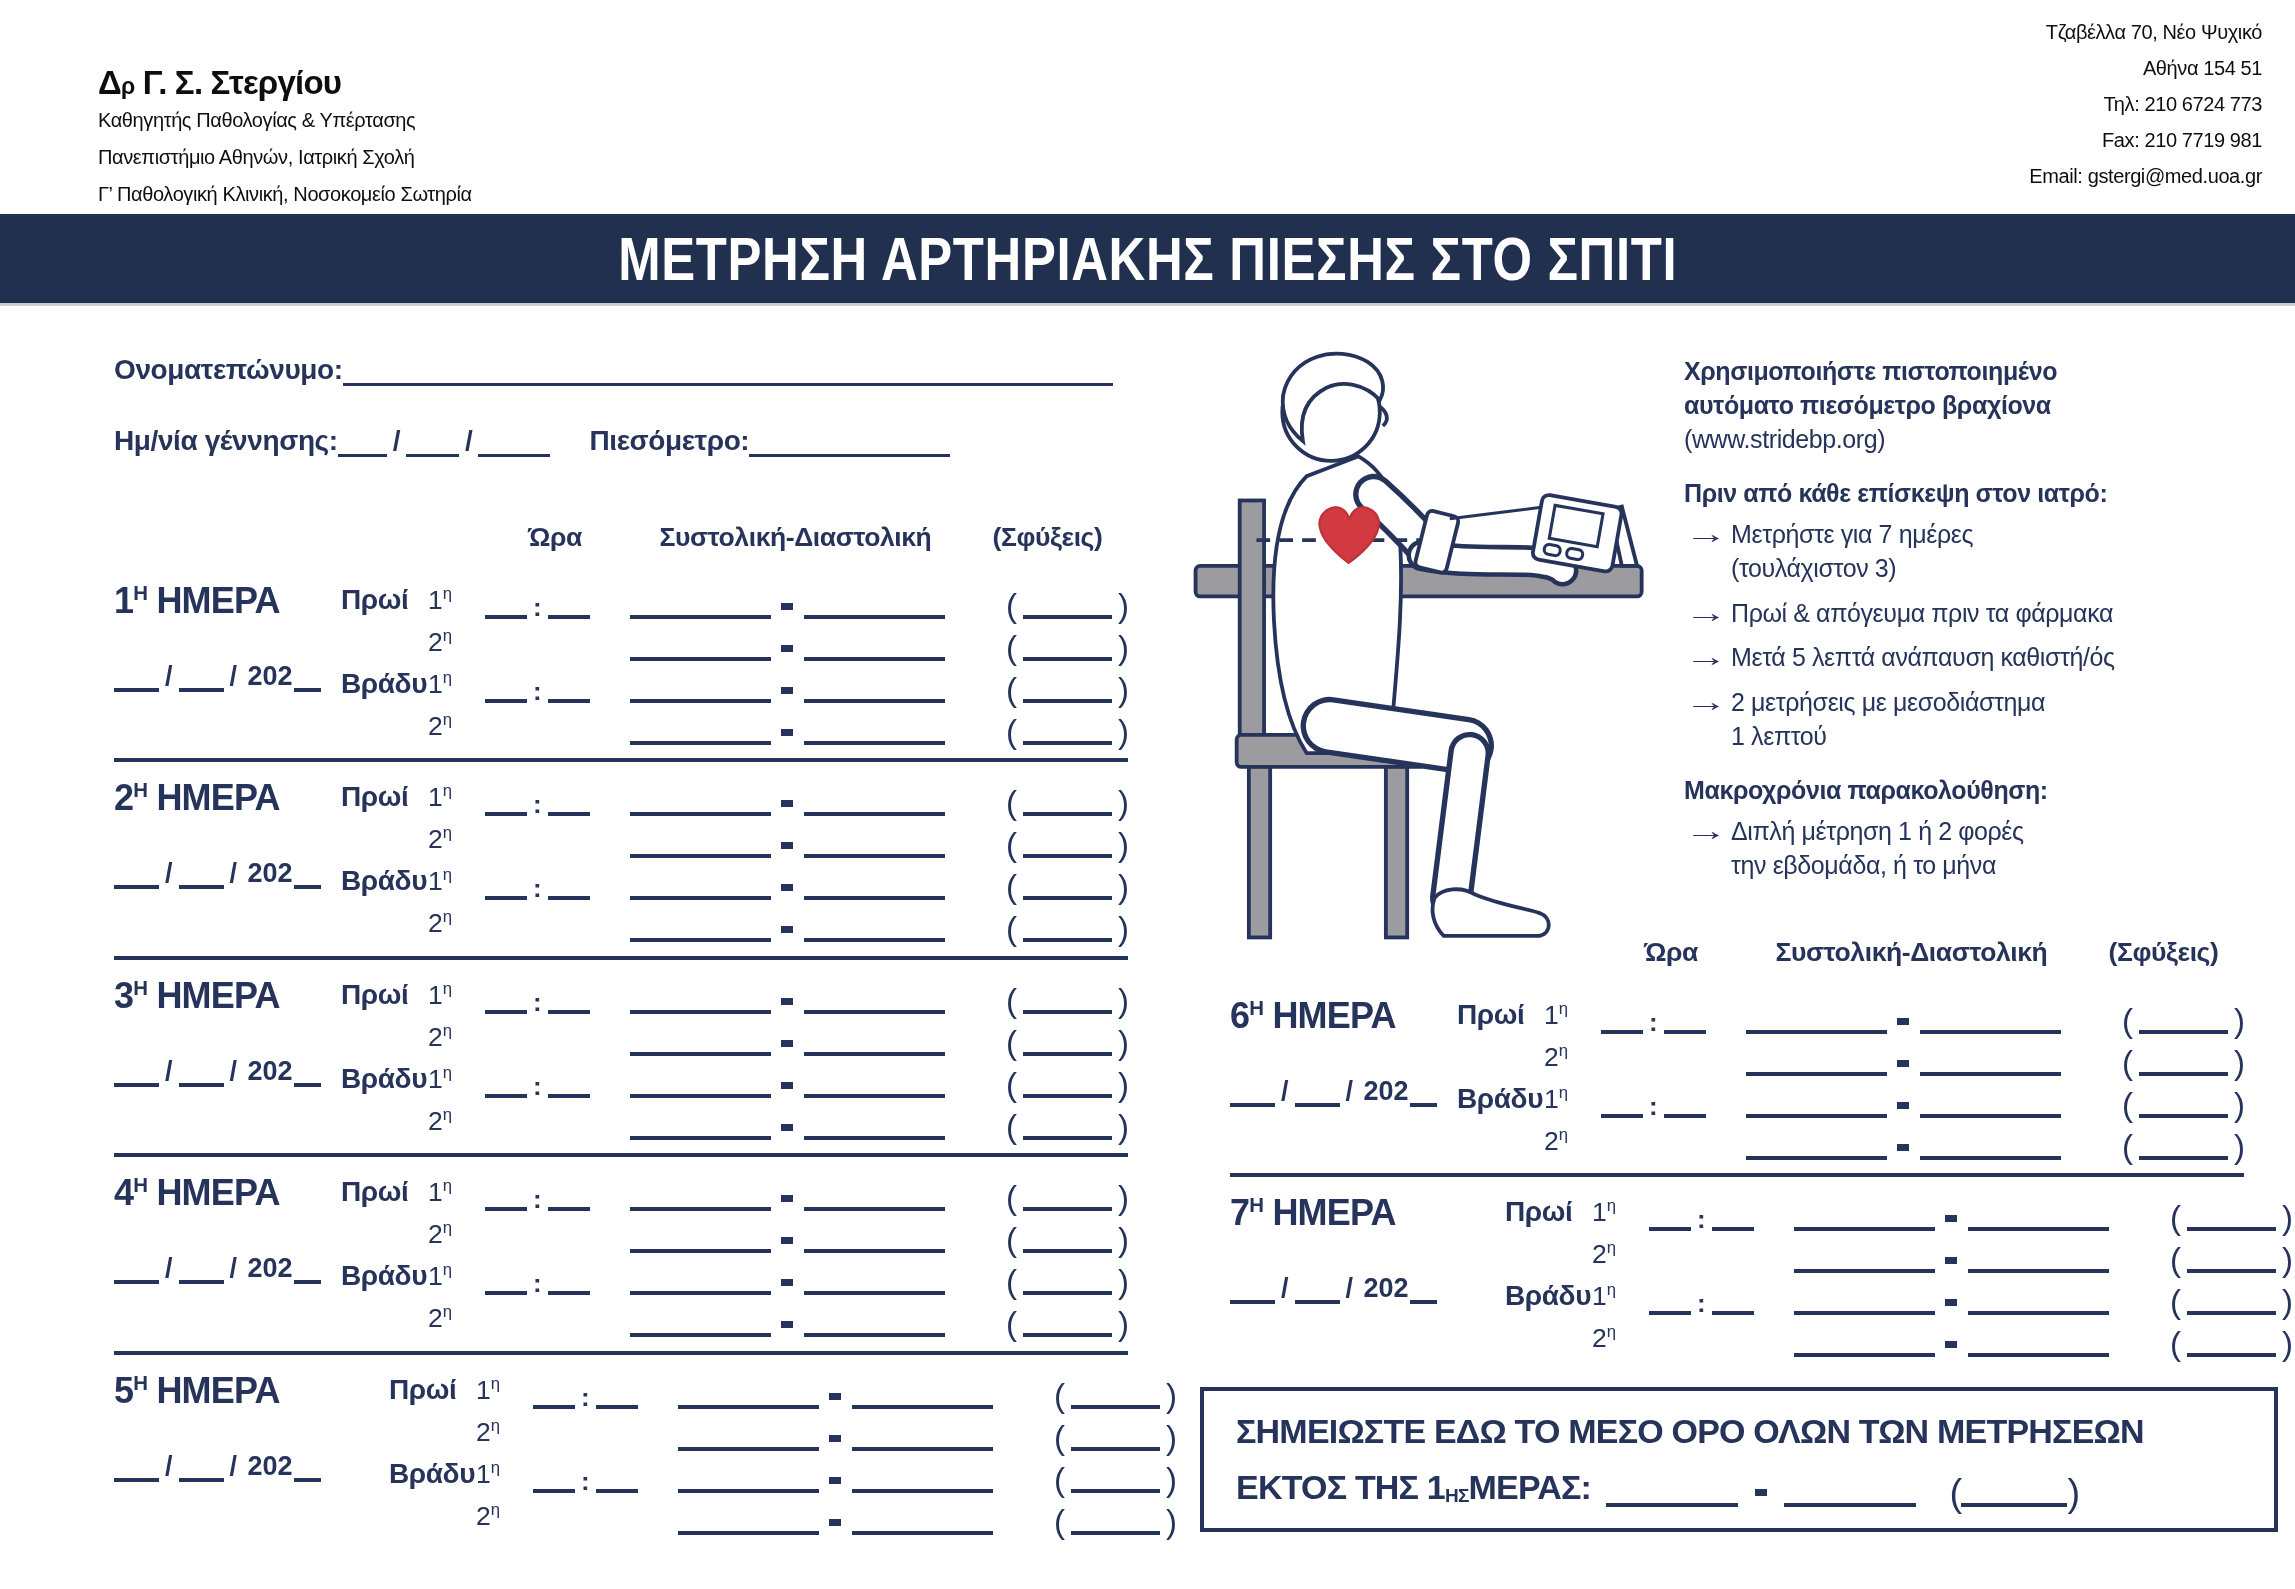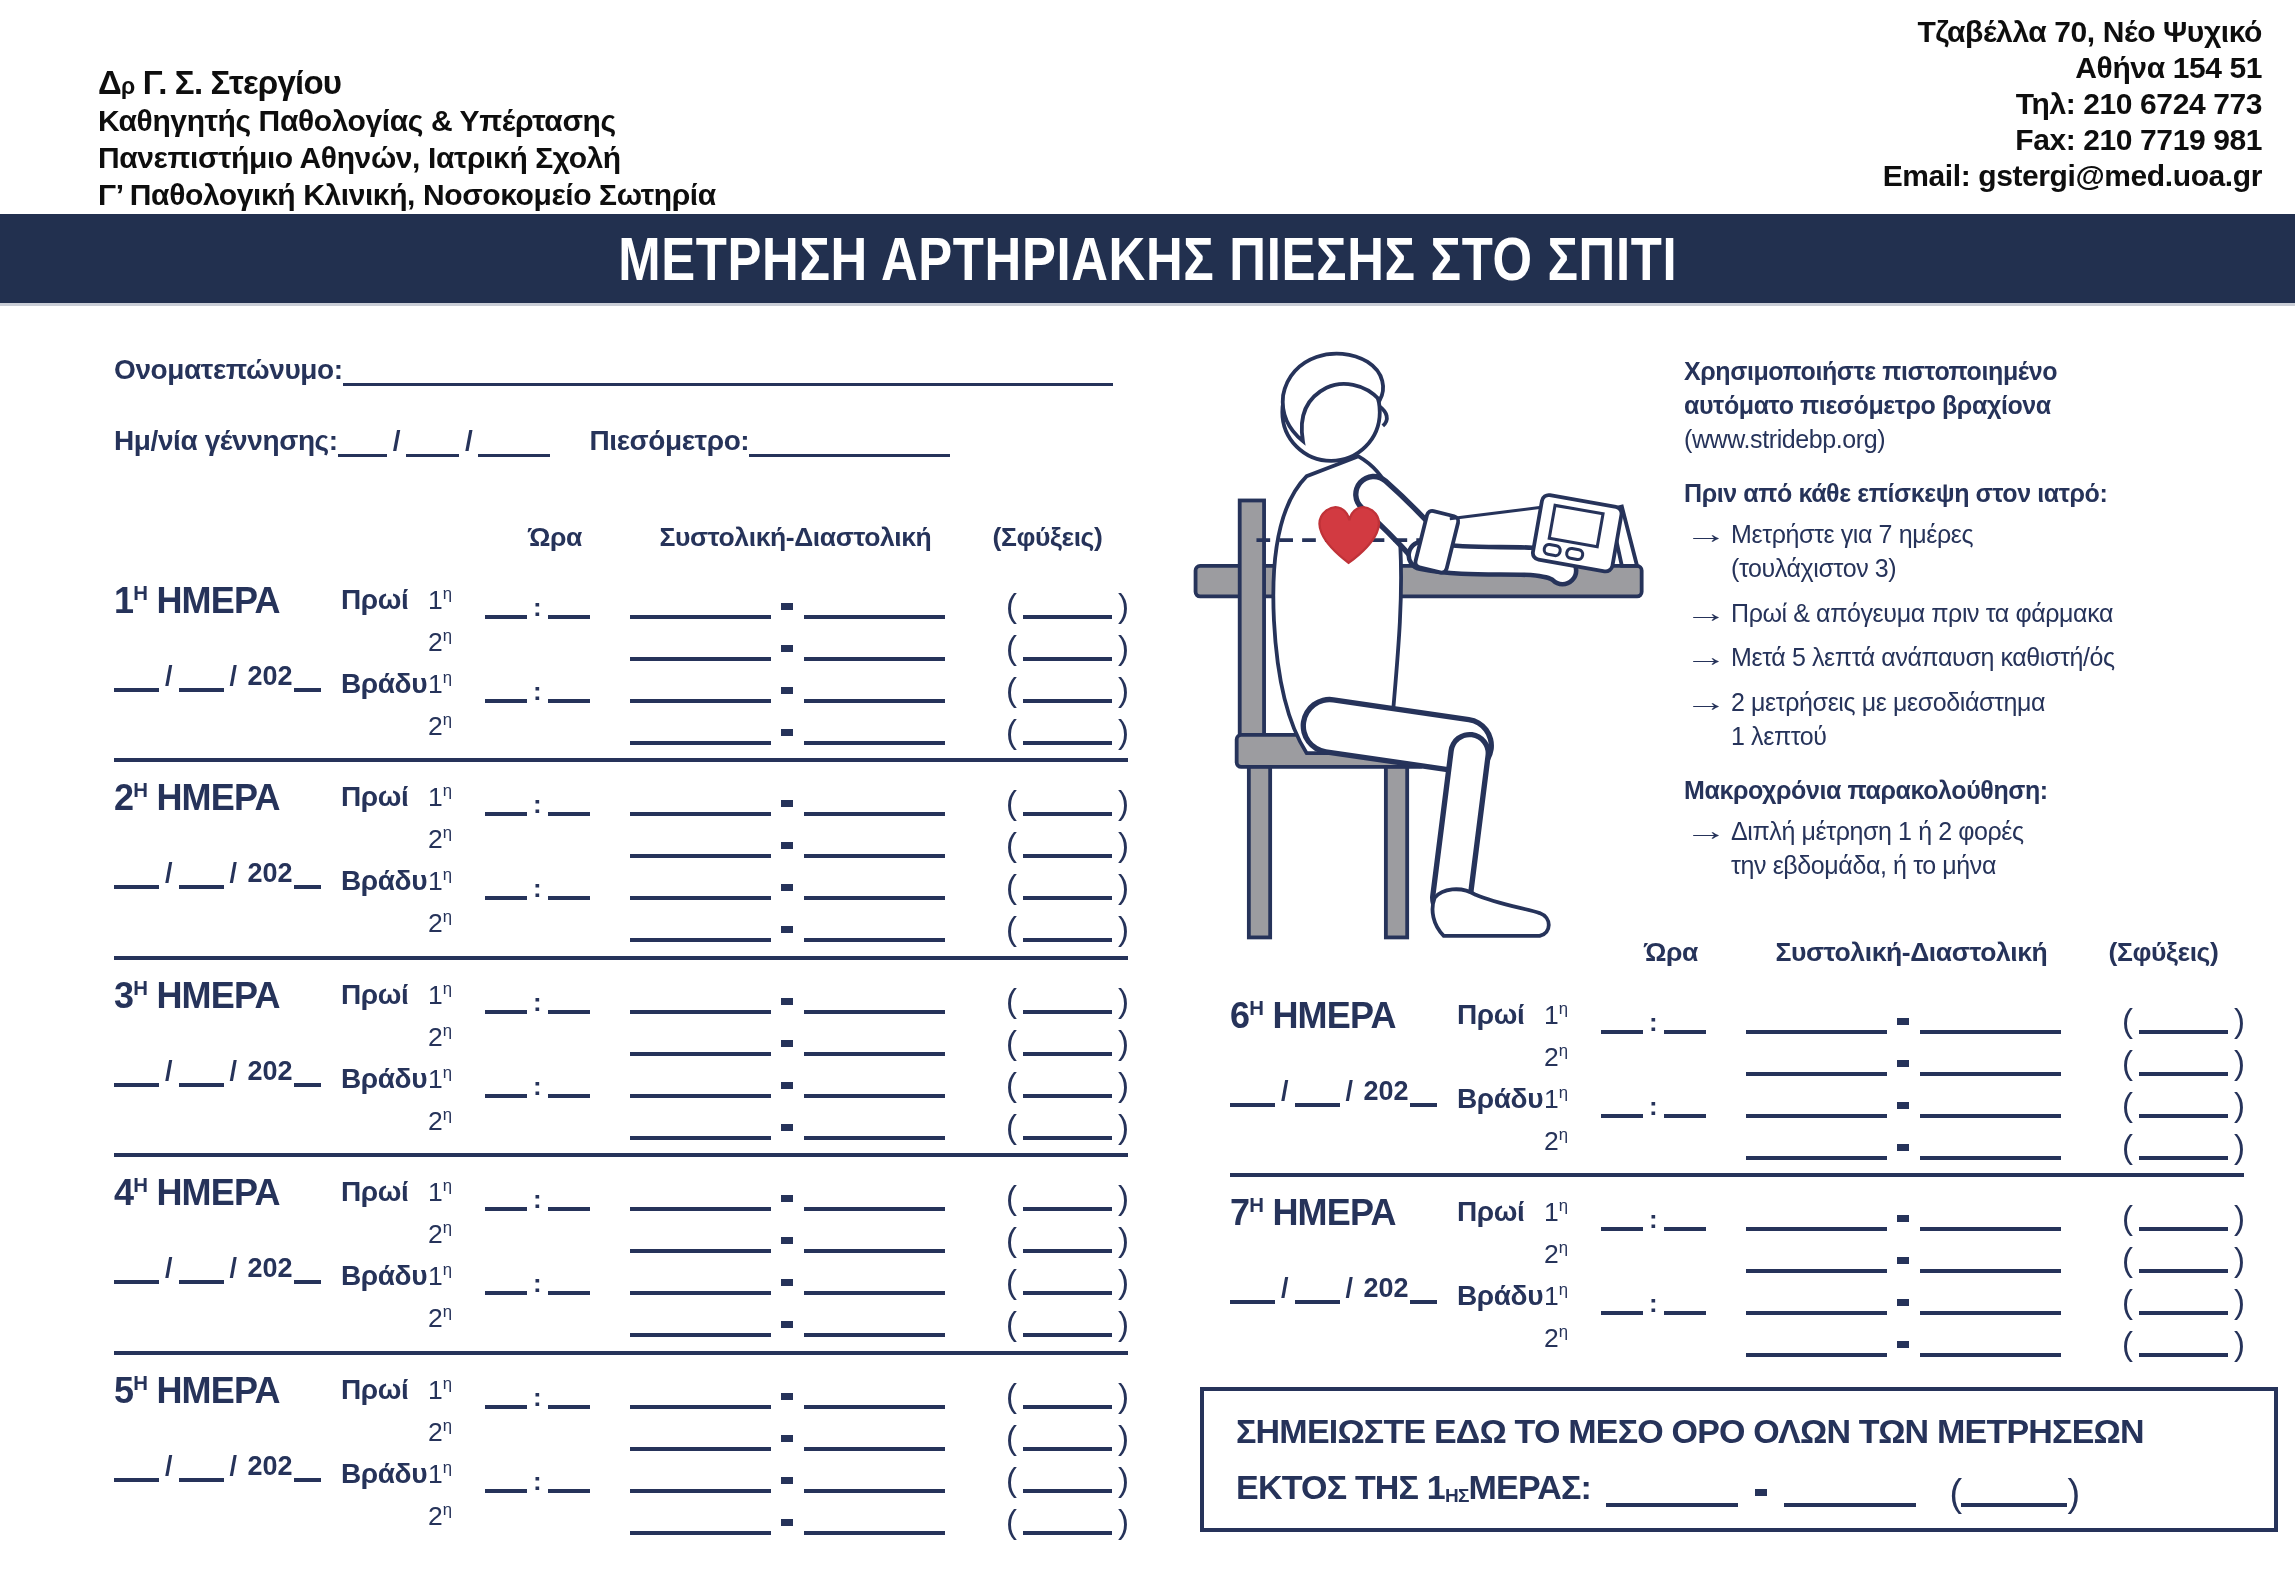--- a/index.html
+++ b/index.html
@@ -5,21 +5,21 @@
   html,body{margin:0;padding:0;}
   body{
     width:2295px;height:1589px;position:relative;background:#ffffff;
     font-family:"Liberation Sans", sans-serif;color:#26335a;overflow:hidden;
   }
   .abs{position:absolute;}
   
   .hdr-left{left:98px;top:19.7px;color:#0e0e0e;}
   .doc-name{font-size:33px;font-weight:bold;letter-spacing:-0.8px;margin-top:44px;}
   .doc-name .small{font-size:23px;}
-  .hdr-line{font-size:30px;font-weight:bold;letter-spacing:-0.4px;line-height:37px;}
+  .hdr-line{font-size:20px;font-weight:normal;letter-spacing:-0.4px;line-height:37px;}
   .hdr-right{right:33px;top:13.6px;text-align:right;color:#0e0e0e;}
   .hdr-right .hdr-line{line-height:36px;}
   
   .banner{left:0;top:214px;width:2295px;height:89px;background:#22304f;
     display:flex;align-items:center;justify-content:center;border-bottom:3px solid #c9cdd6;}
   .banner span{color:#ffffff;font-size:62px;font-weight:bold;letter-spacing:0.8px;
     transform:scaleX(0.82);white-space:nowrap;}
   
   .form-row{display:flex;align-items:flex-end;font-size:28px;font-weight:bold;letter-spacing:-0.4px;}
   .form-name{left:114px;top:354px;width:999px;}
@@ -33,21 +33,21 @@
   
   .btable{width:1014px;}
   .ltable{left:114px;top:522px;}
   .rtable{left:1230px;top:937px;}
   .thead{display:grid;grid-template-columns:227px 87px 57px 140px 341px 163px;
     font-size:26.5px;font-weight:bold;height:38px;margin-bottom:4.5px;letter-spacing:-0.4px;}
   .thead .h-time{grid-column:4;justify-self:center;}
   .thead .h-sysdia{grid-column:5;justify-self:center;}
   .thead .h-pulse{grid-column:6;justify-self:center;}
   .day-block{display:grid;grid-template-columns:227px 1fr;padding:12px 0 13.6px 0;border-bottom:4.5px solid #26335a;}
-  .day-block:last-child{border-bottom:none;}
+  .day-block:last-child{border-bottom:none;gap:48px;}
   .day-head{padding-top:3px;}
   .day-title{font-size:36px;font-weight:bold;letter-spacing:-0.8px;white-space:nowrap;}
   .day-title sup{font-size:20.4px;}
   .day-date{margin-top:39px;font-size:27px;font-weight:bold;display:flex;align-items:flex-end;}
   .day-date .bl{height:23px;}
   .w60{width:45px;} .w36{width:27px;}
   .yr{padding:0 1.5px 0 4.5px;}
   .m-row{display:grid;grid-template-columns:87px 57px 140px 341px 163px;align-items:flex-end;height:42px;}
   .sess{font-size:28px;font-weight:bold;letter-spacing:-0.4px;padding-bottom:3px;}
   .mnum{font-size:26.5px;padding-bottom:3px;}

